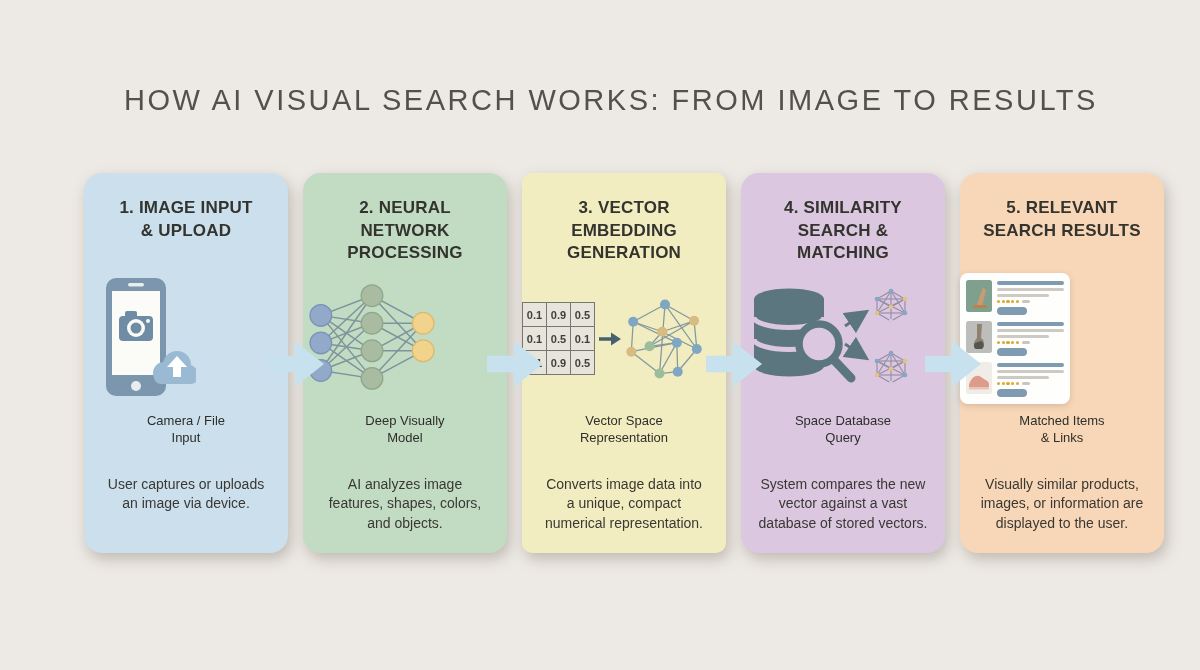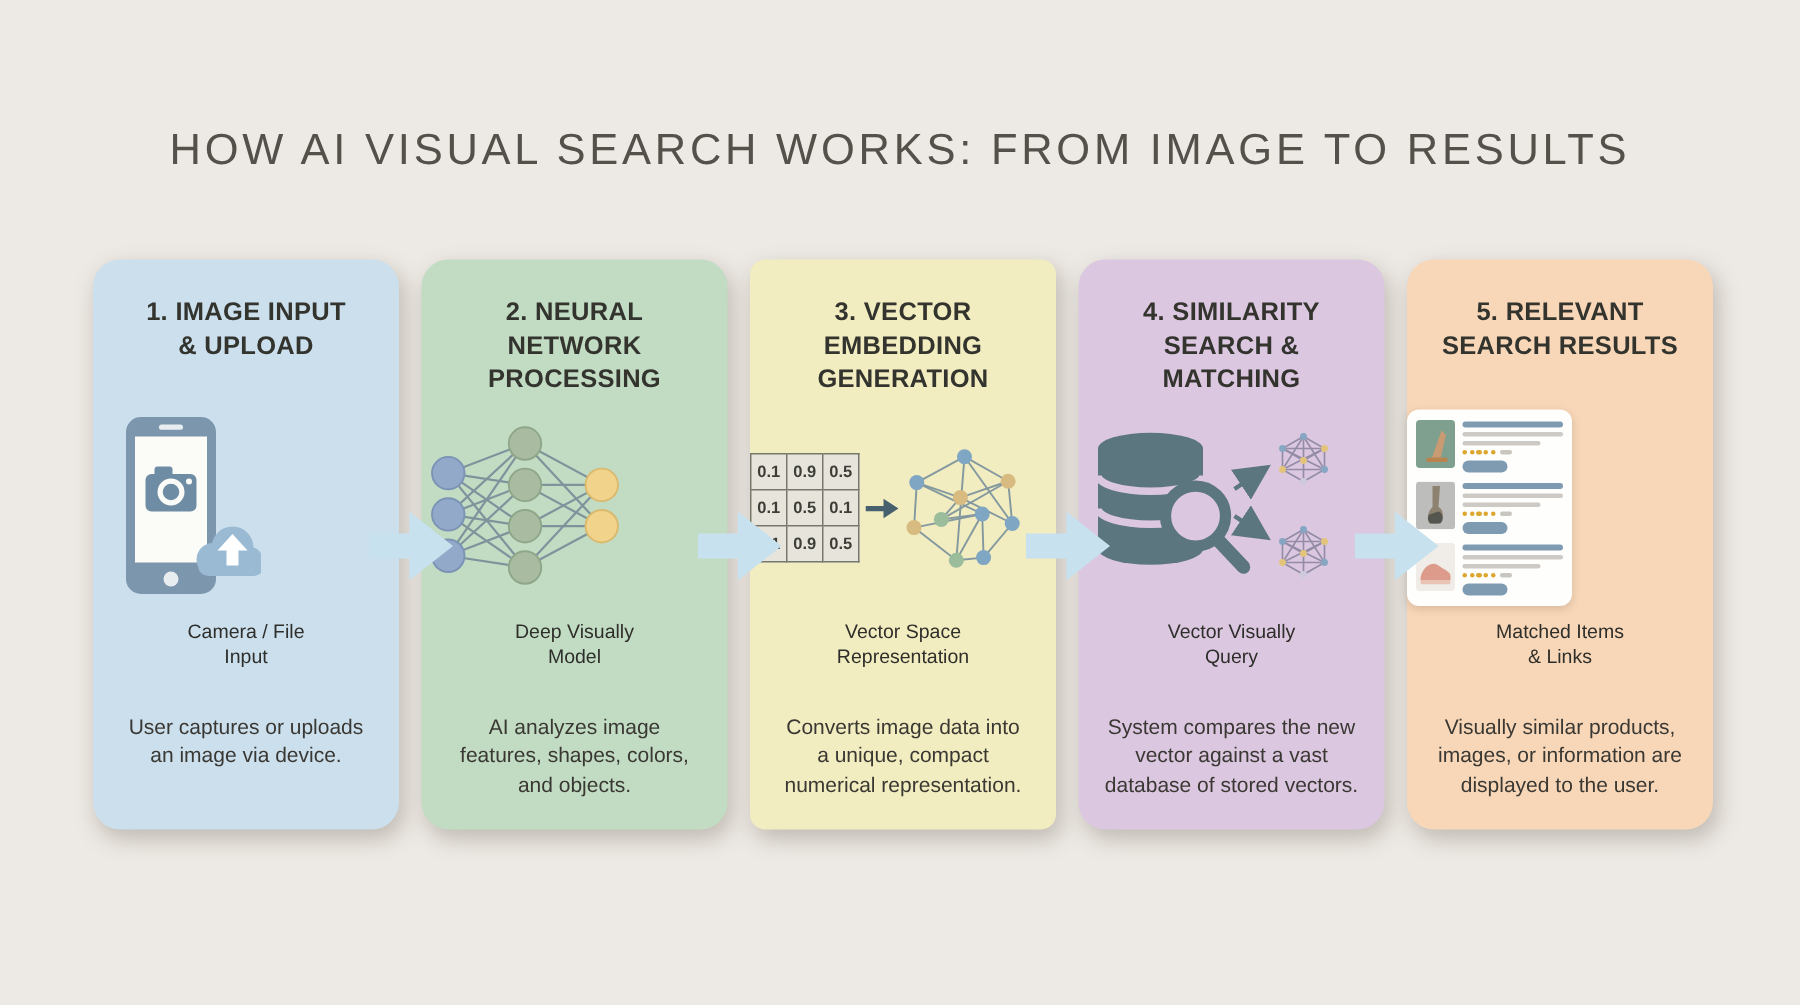--- a/index.html
+++ b/index.html
@@ -2,21 +2,21 @@
 <html><head>
 <meta charset="utf-8">
 <style>
   html,body{margin:0;padding:0;}
   body{
     width:1200px;height:670px;overflow:hidden;
     background:#EDE9E4;
     font-family:"Liberation Sans","DejaVu Sans",sans-serif;
     position:relative;
   }
-  .stage{position:absolute;inset:0;}
+  .stage{position:absolute;inset:0;margin-left:22px;}
   .main-title{
     position:absolute;top:84px;left:0;width:100%;
     text-align:center;
     font-size:29px;font-weight:500;letter-spacing:2.5px;
     color:#54504A;
     white-space:nowrap;
   }
   .cards-row{
     position:absolute;left:62px;top:173px;width:1080px;height:380px;
     display:flex;gap:15px;
@@ -279,21 +279,21 @@
           <g>
             <circle cx="78" cy="60" r="20" fill="#DCC7E1" stroke="#5C7680" stroke-width="7.5"></circle>
             <line x1="93" y1="76" x2="110" y2="94" stroke="#5C7680" stroke-width="9" stroke-linecap="round"></line>
           </g>
           <line x1="104" y1="42" x2="122" y2="30" stroke="#5C7680" stroke-width="3" marker-end="url(#ah)"></line>
           <line x1="104" y1="60" x2="122" y2="72" stroke="#5C7680" stroke-width="3" marker-end="url(#ah)"></line>
           <use href="#mininet" x="132" y="4"></use>
           <use href="#mininet" x="132" y="66"></use>
         </svg>
       </div>
-      <div class="card-subtitle">Vector Visually
+      <div class="card-subtitle">Space Database
 Query</div>
       <div class="card-desc">System compares the new
 vector against a vast
 database of stored vectors.</div>
     </div>
 
     <div class="card" style="background: rgb(248, 215, 184);">
       <div class="card-title">5. RELEVANT
 SEARCH RESULTS</div>
       <div class="icon-zone">

